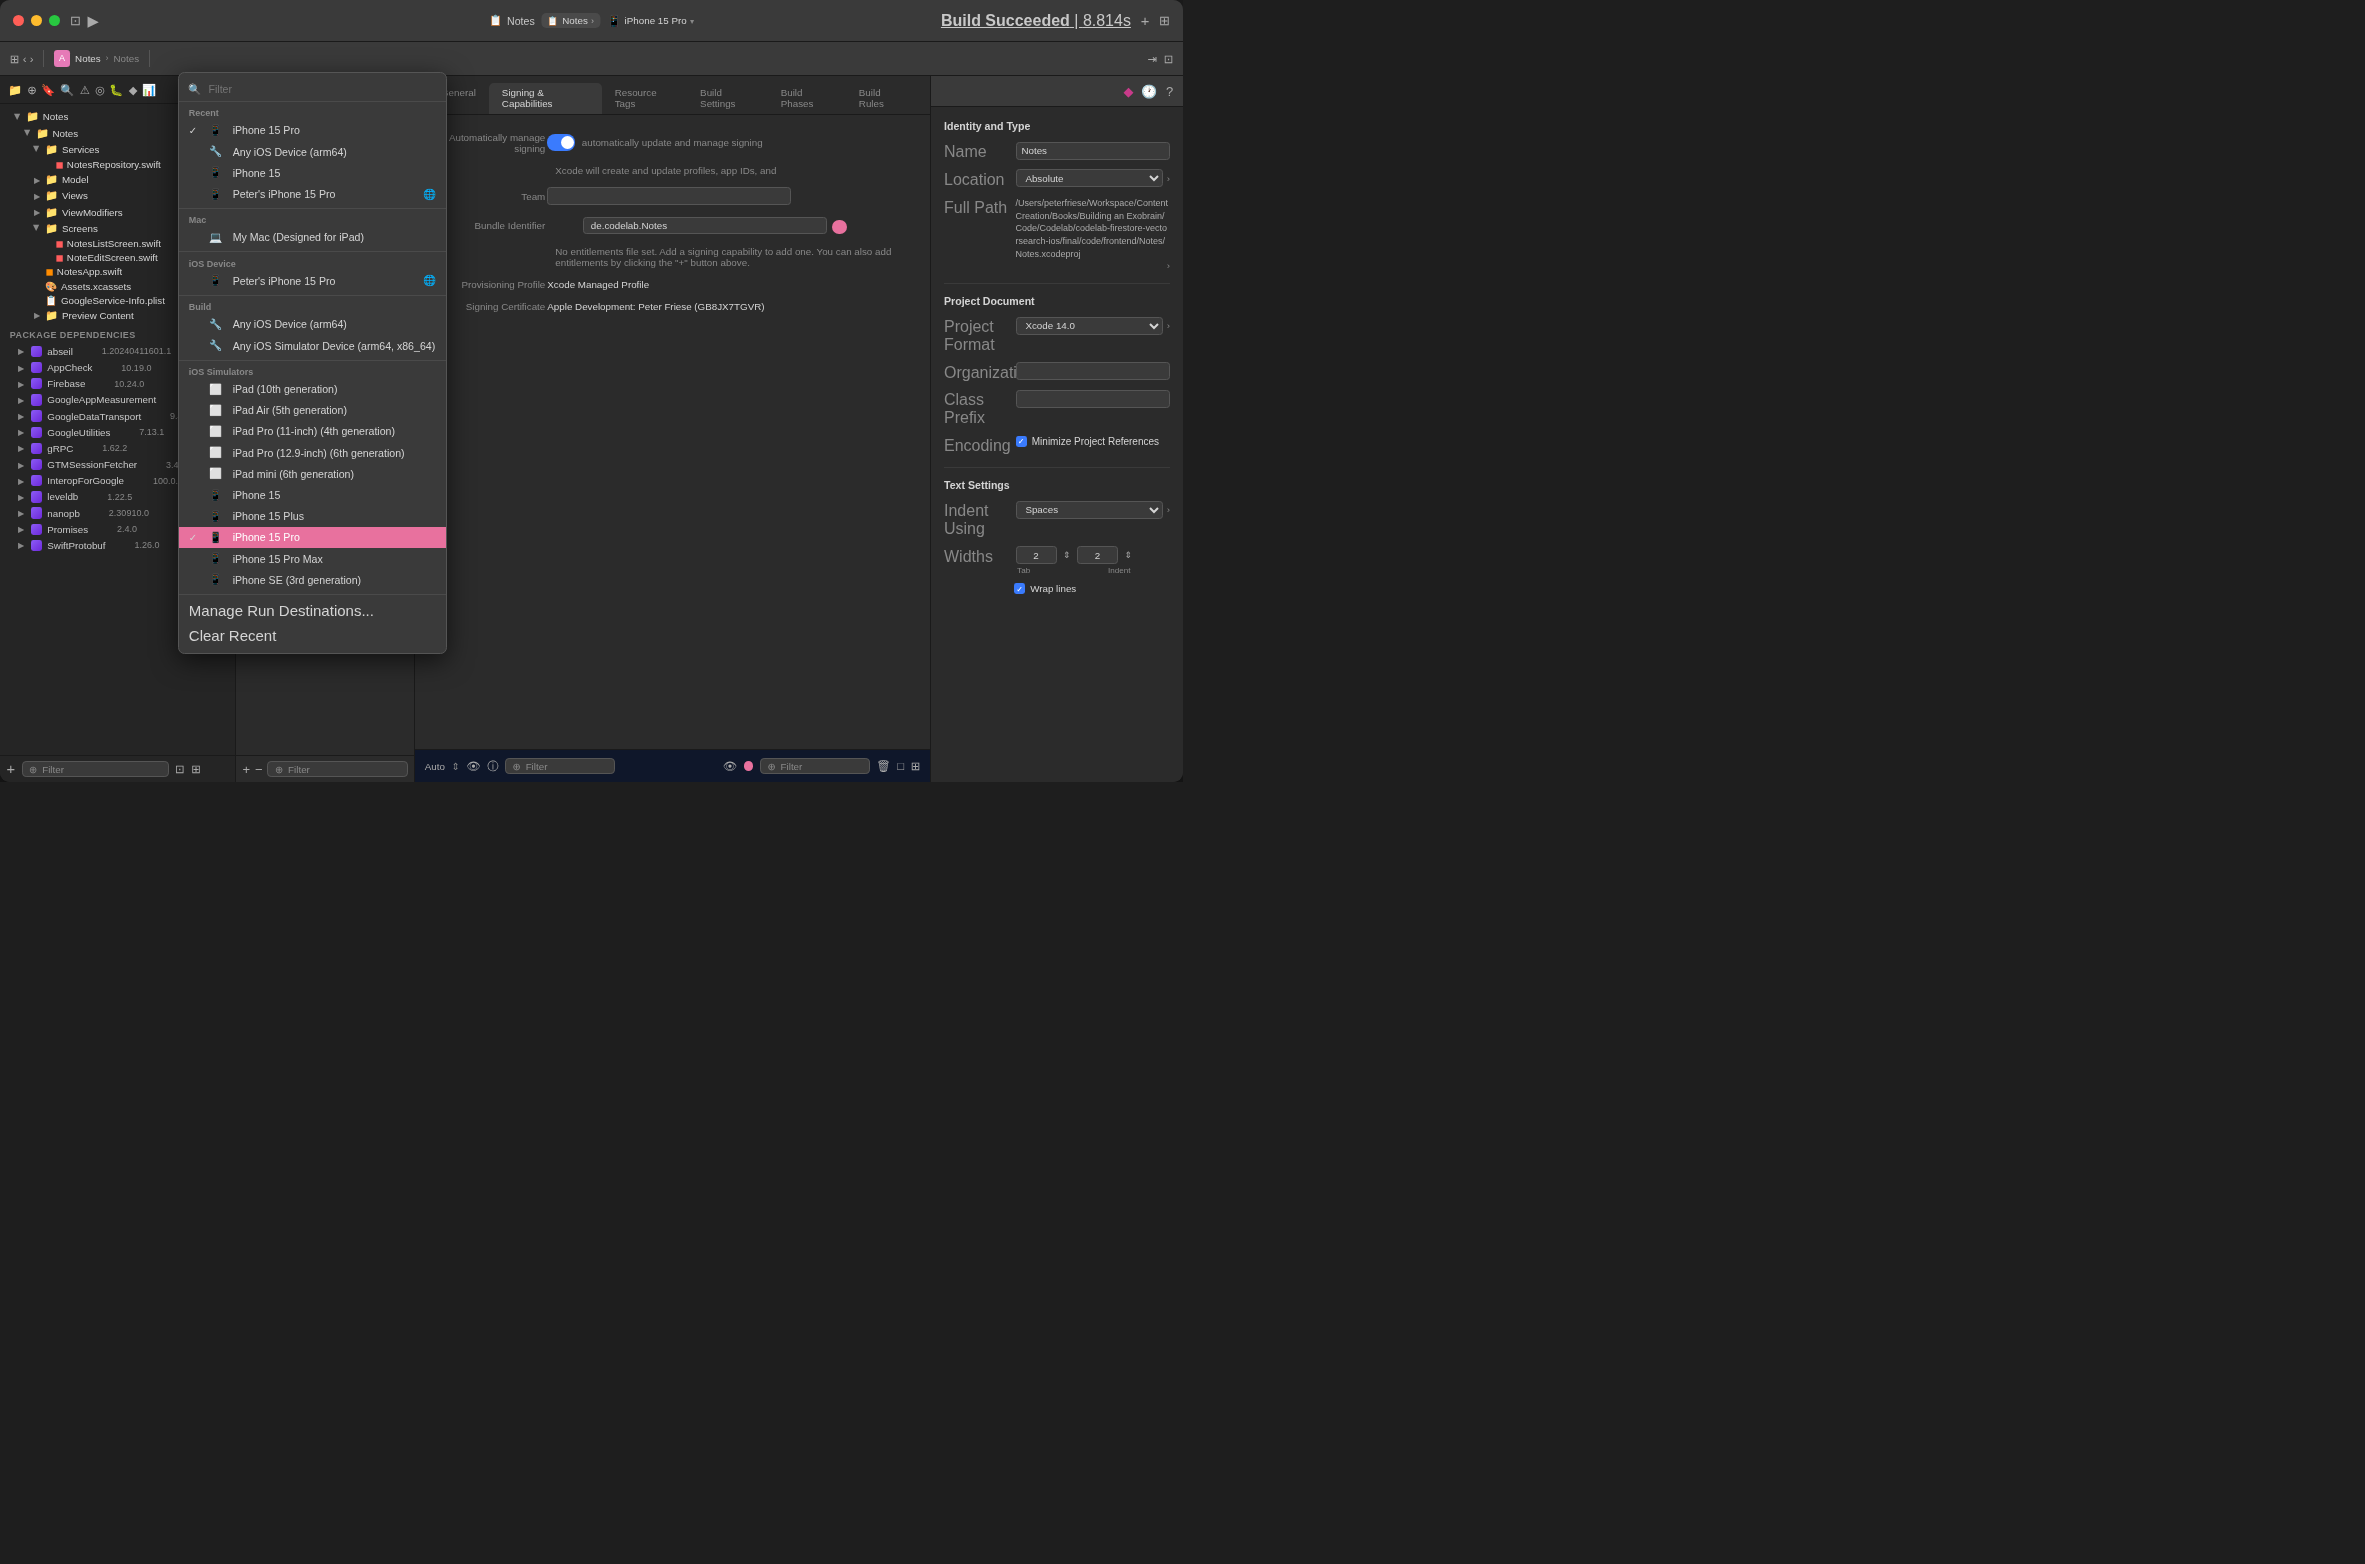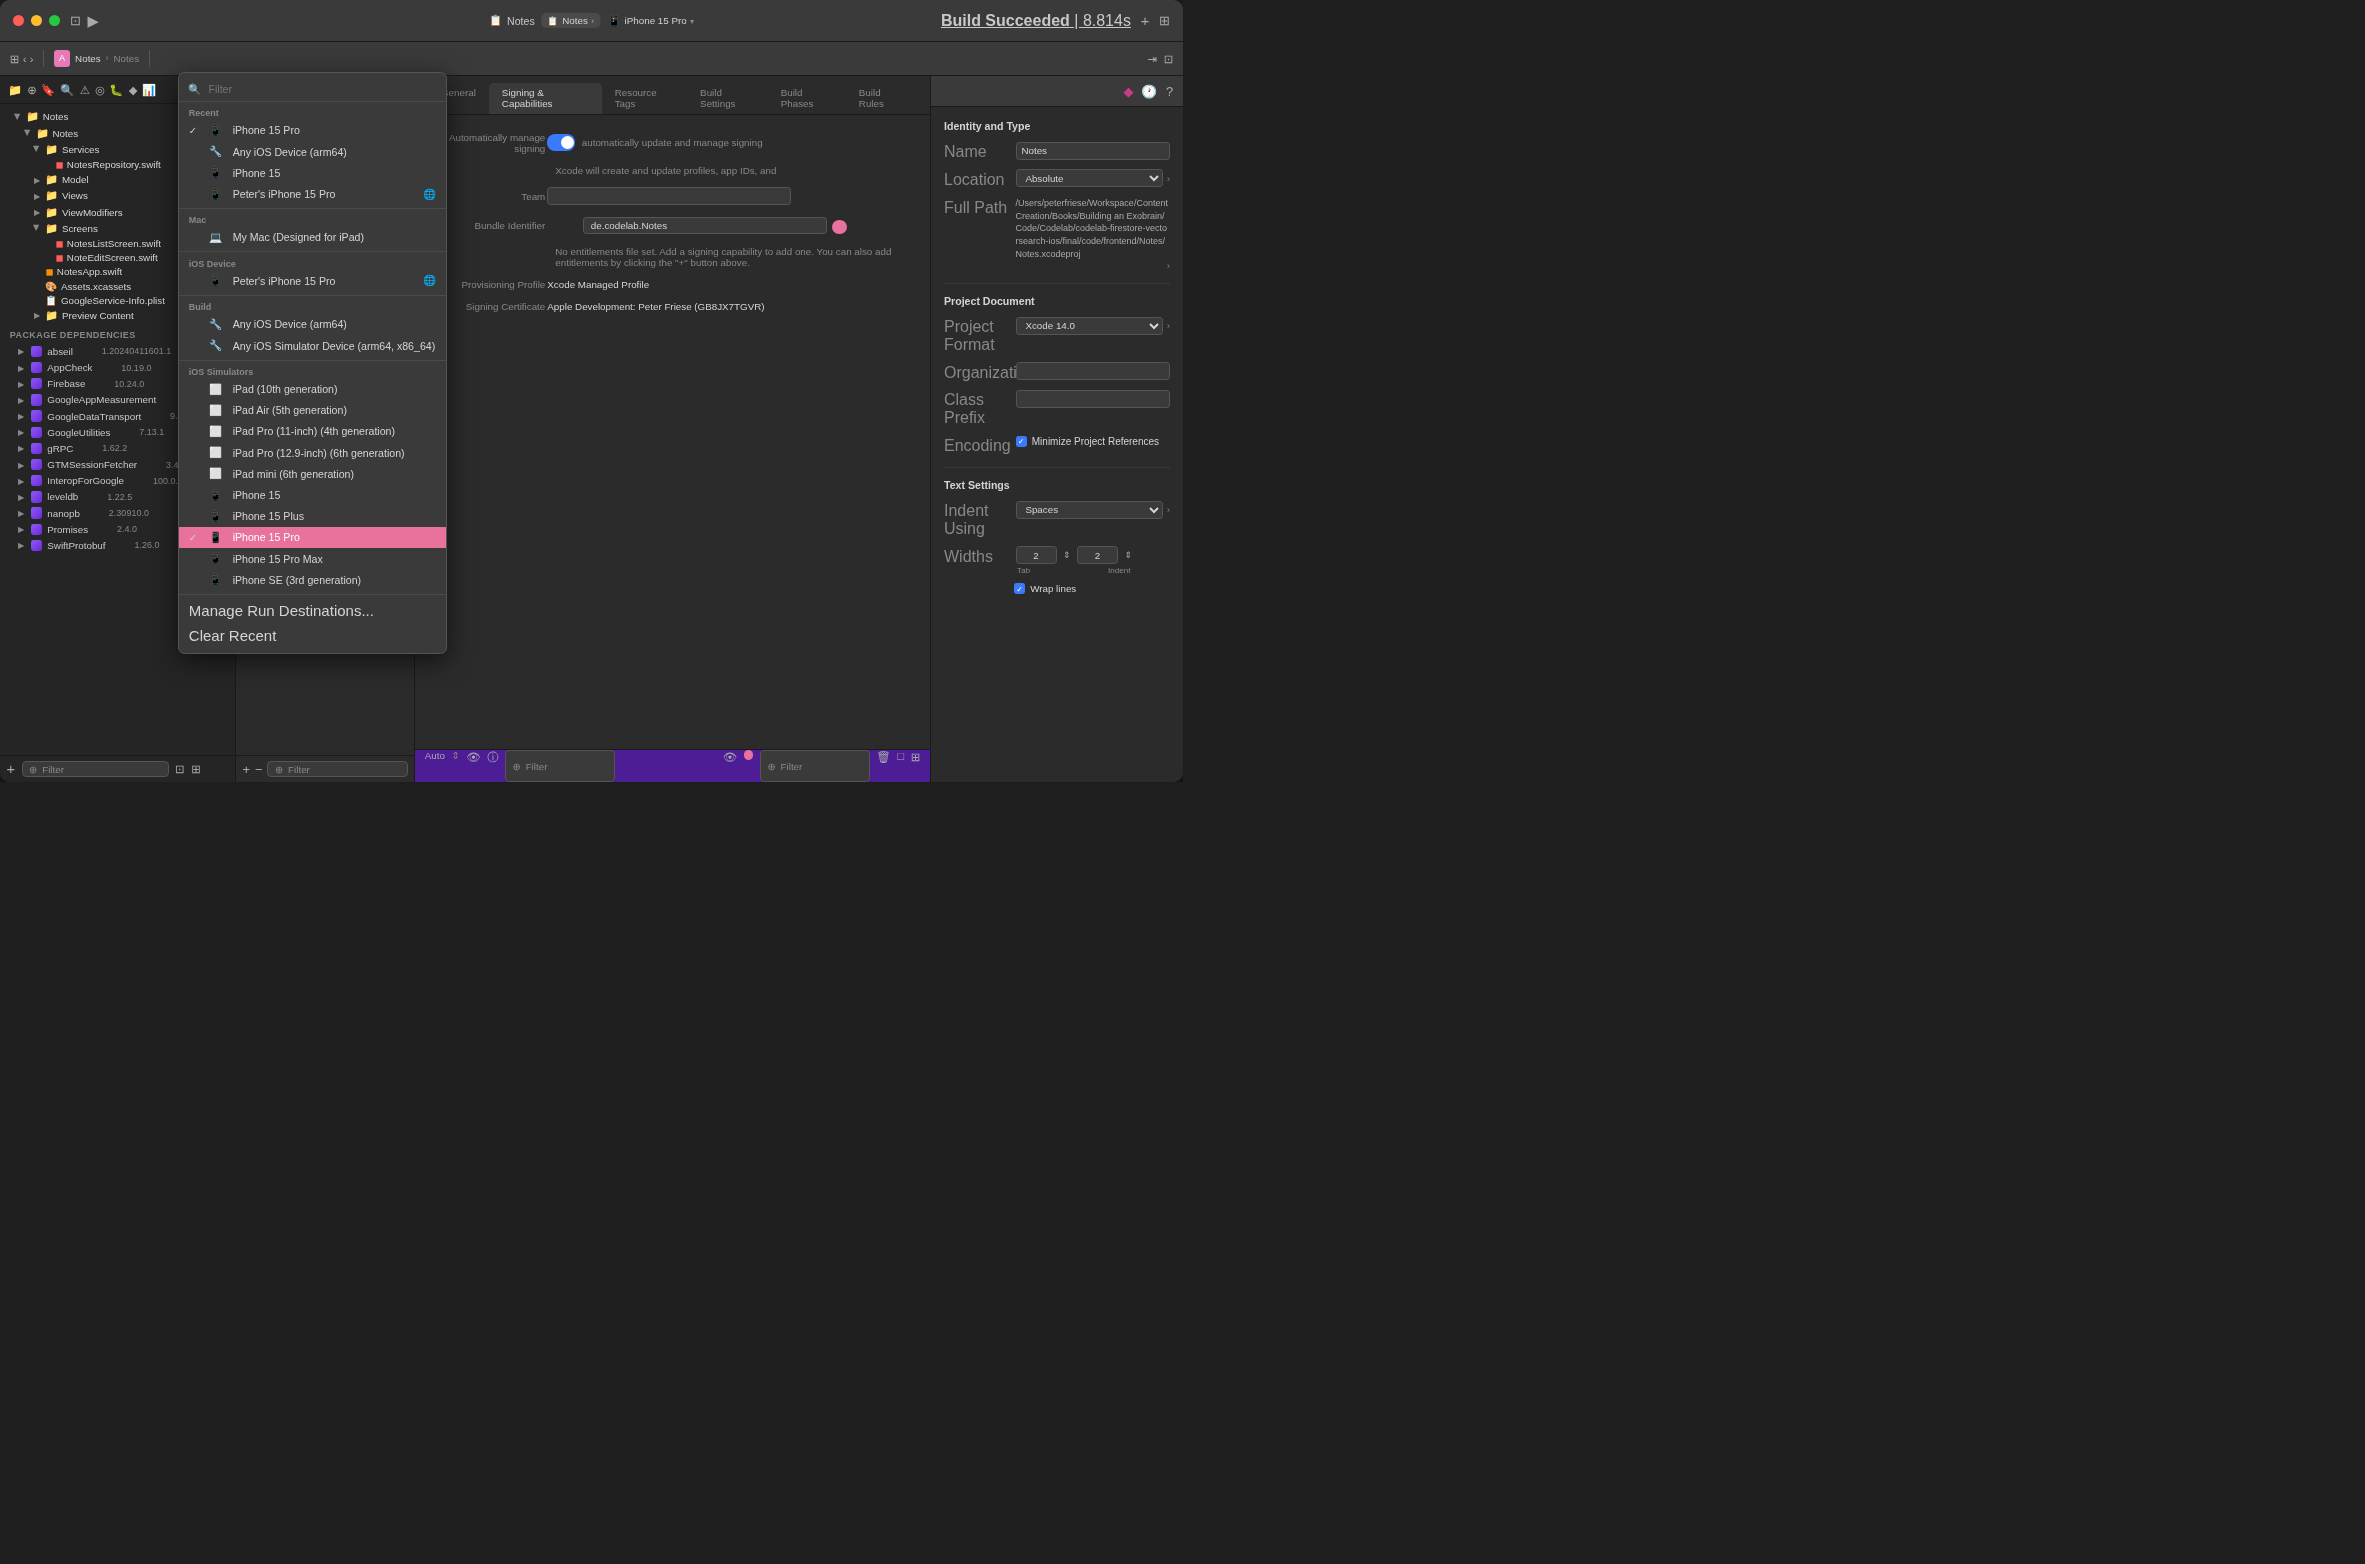--- a/index.html
+++ b/index.html
@@ -477,23 +477,24 @@
       align-items: center;
       padding: 4.1px 9.8px;
       cursor: pointer;
       font-size: 15px;
       color: #d4d4d4;
     }
 
     
     .bottom-bar {
       height: 33px;
-      background: #4c1d95;
+      background: #0f172a;
       border-top: 0.8px solid #1a1a1a;
       display: flex;
+      align-items: center;
       padding: 0 9.8px;
       gap: 6.5px;
       flex-shrink: 0;
     }
     .bottom-filter {
       display: flex;
       align-items: center;
       gap: 4.9px;
       background: #3a3a3a;
       border: 0.8px solid #555;

